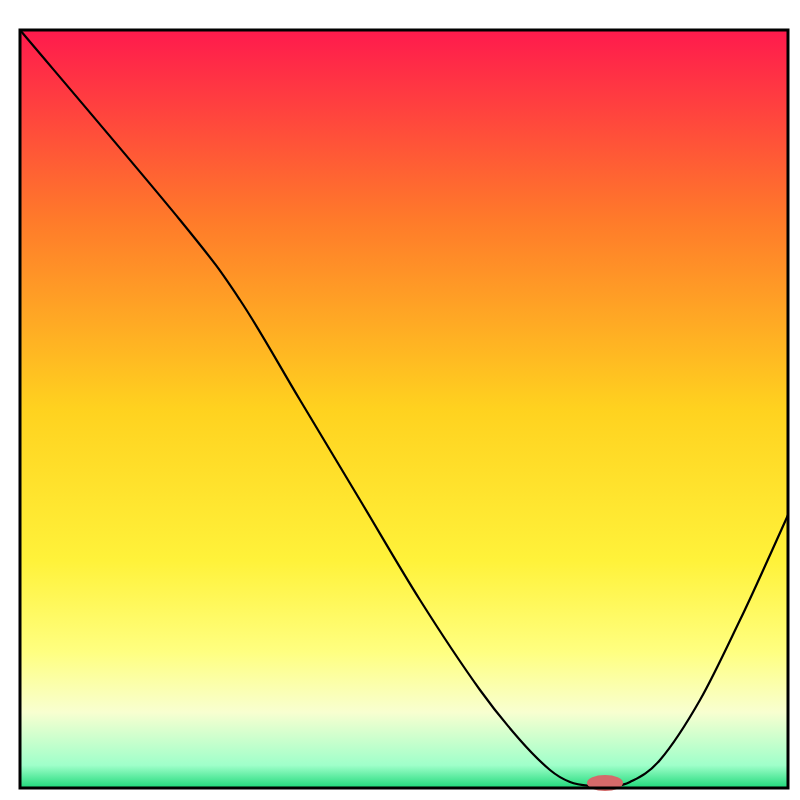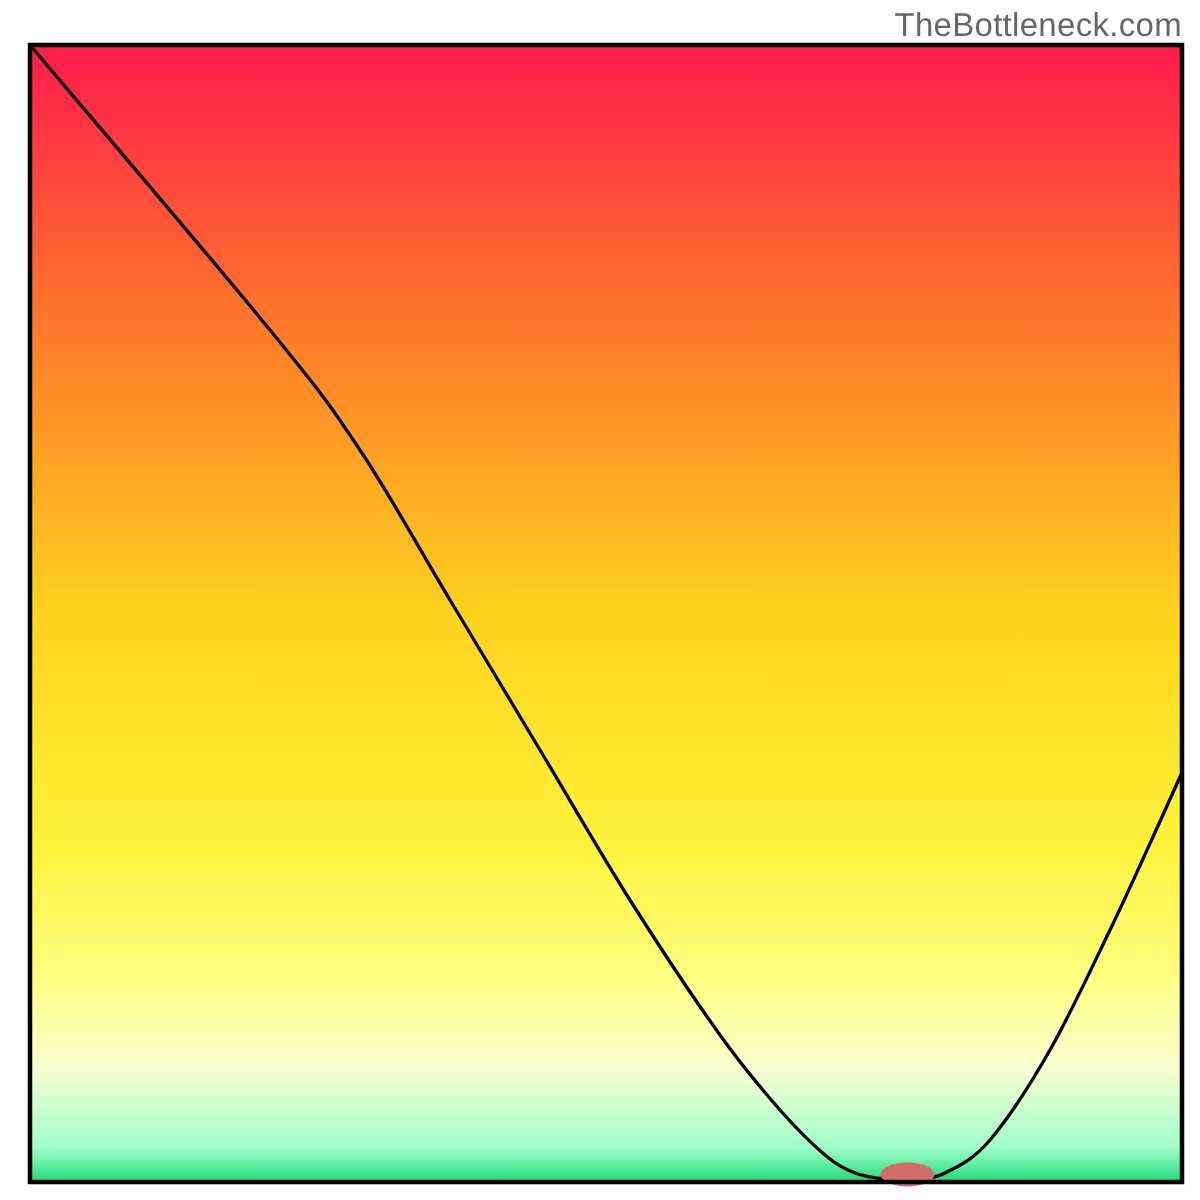--- a/index.html
+++ b/index.html
@@ -27,21 +27,20 @@
   svg {
     position: absolute;
     top: 0;
     left: 0;
   }
 </style>
 </head>
 <body>
 
 <div class="canvas">
-  <div class="watermark">TheBottleneck.com</div>
 
   <svg width="800" height="800" viewBox="0 0 800 800">
     <defs>
       <linearGradient id="bg-grad" x1="0" y1="0" x2="0" y2="1">
       <stop offset="0%" stop-color="#ff1a4d"></stop>
           <stop offset="25%" stop-color="#ff7a2a"></stop>
           <stop offset="50%" stop-color="#ffd21f"></stop>
           <stop offset="70%" stop-color="#fff23a"></stop>
           <stop offset="82%" stop-color="#ffff80"></stop>
           <stop offset="90%" stop-color="#f8ffd0"></stop>

